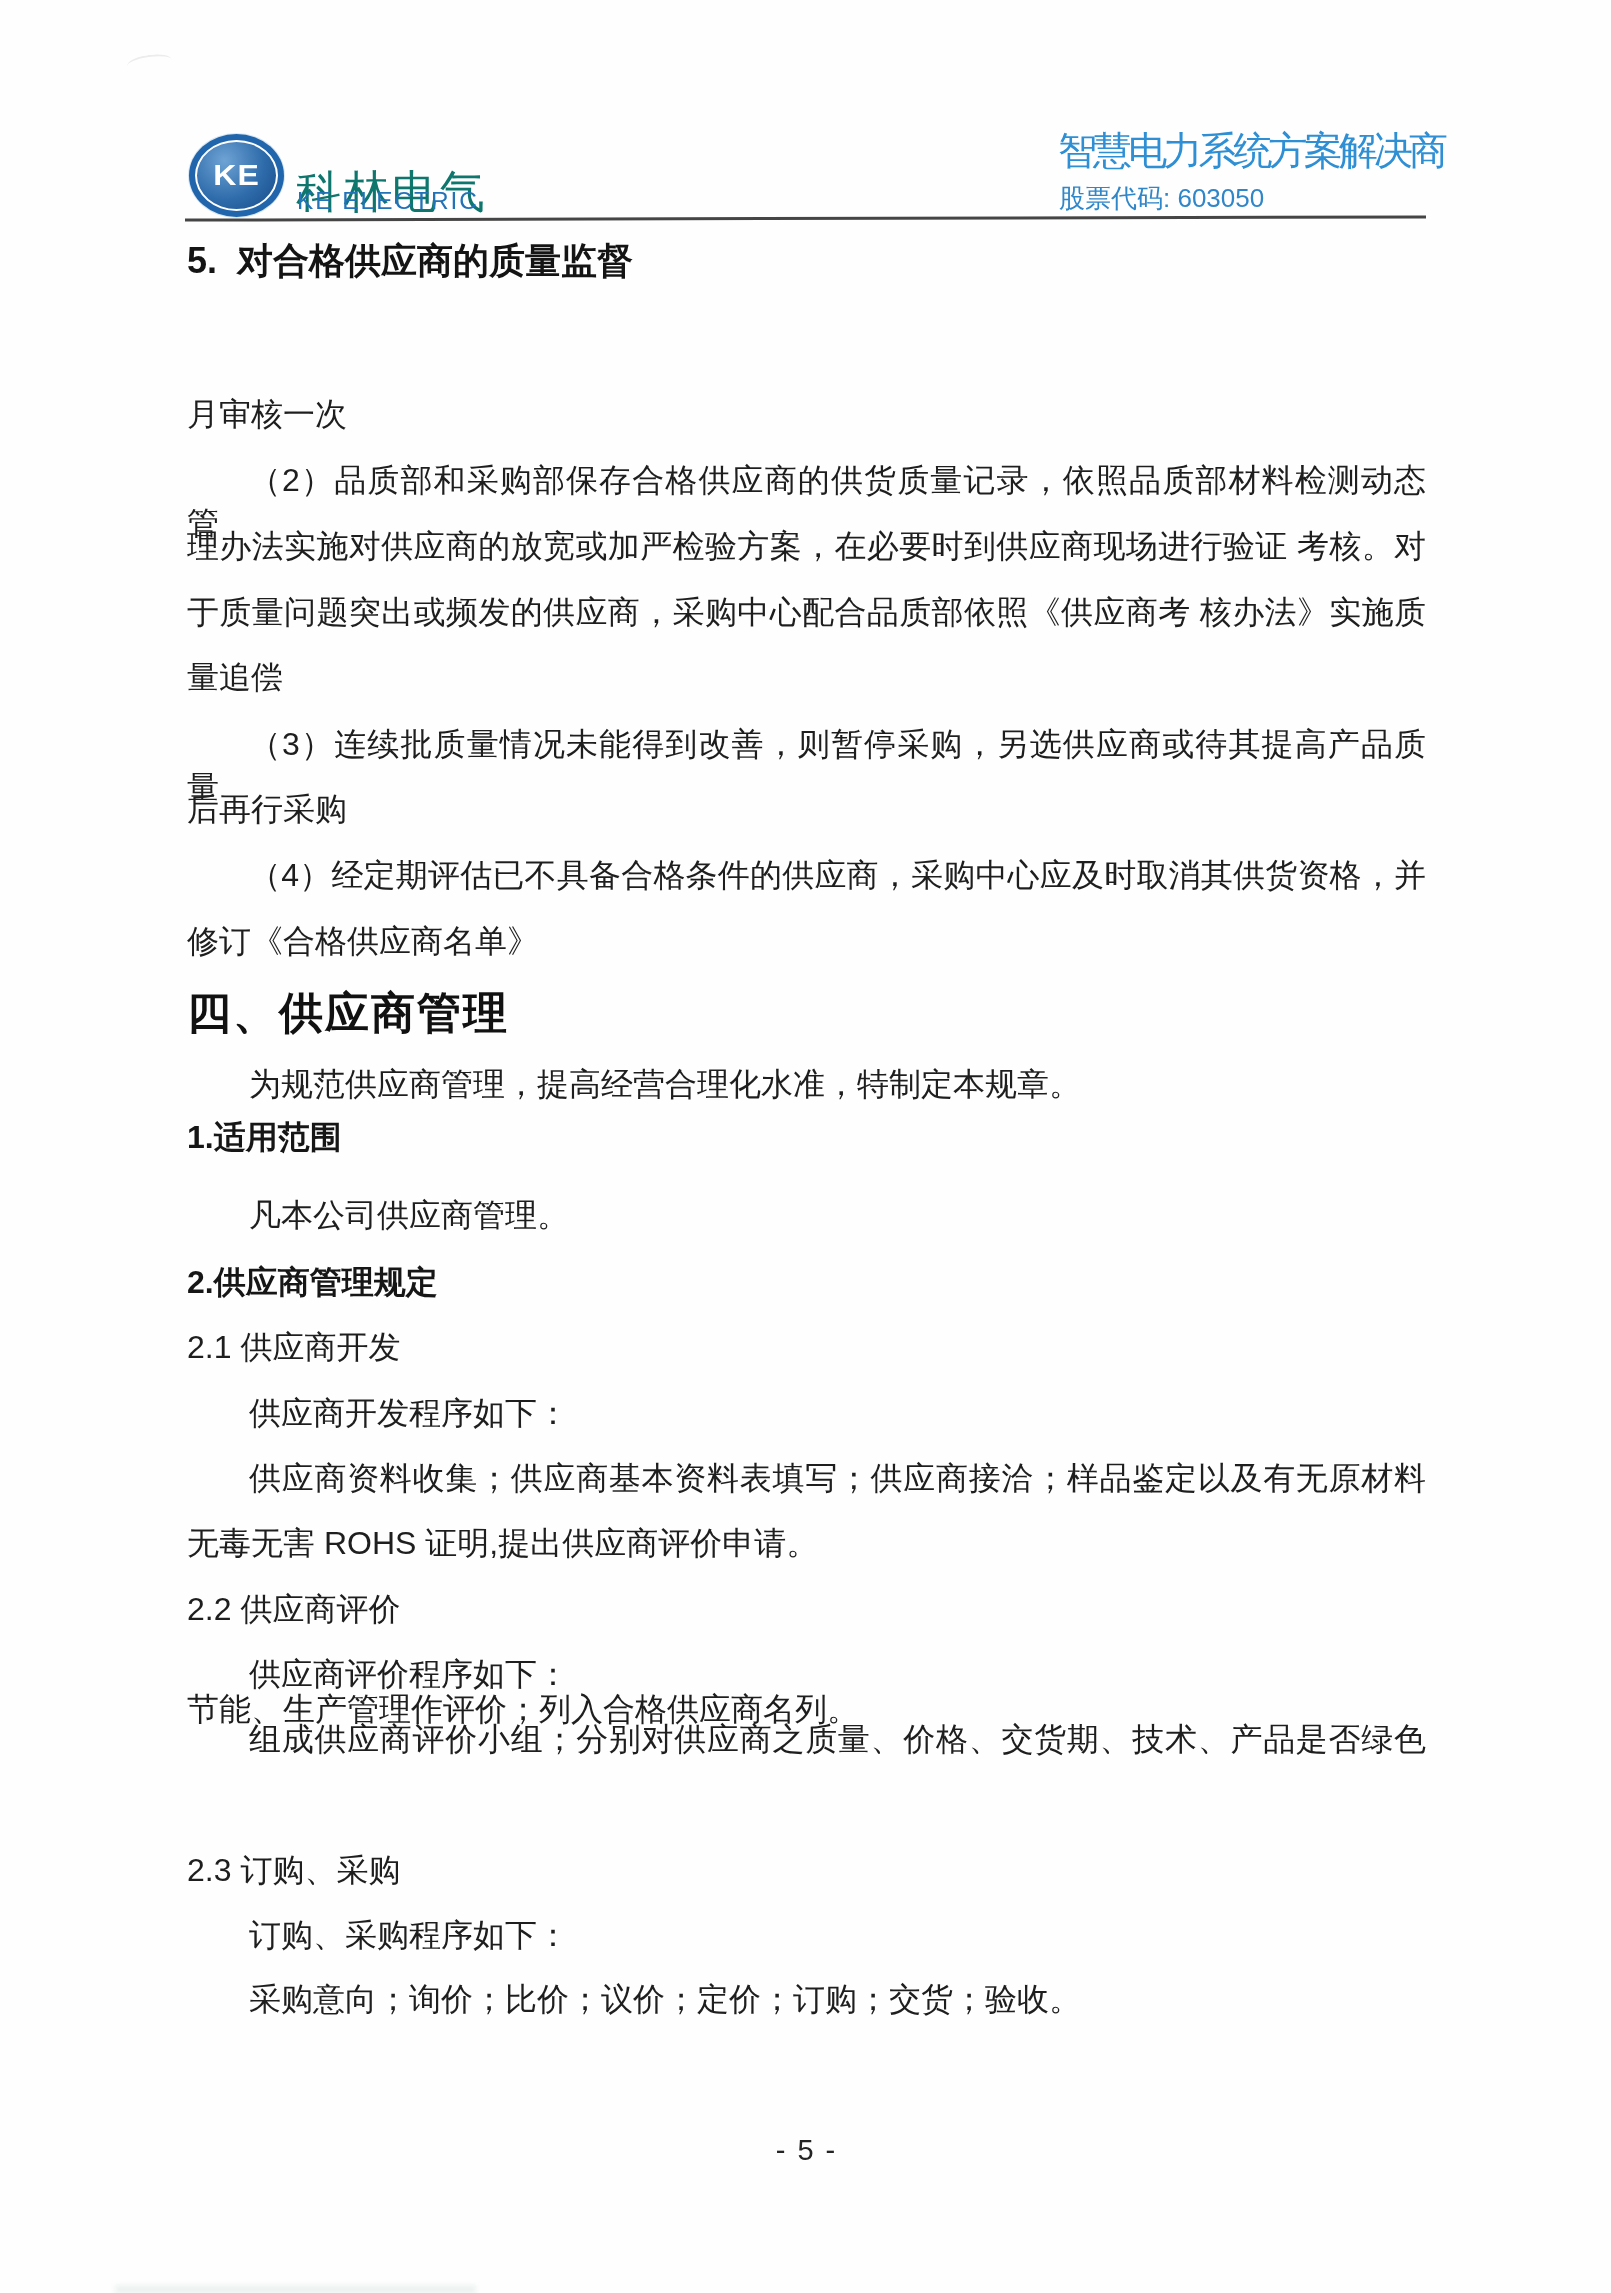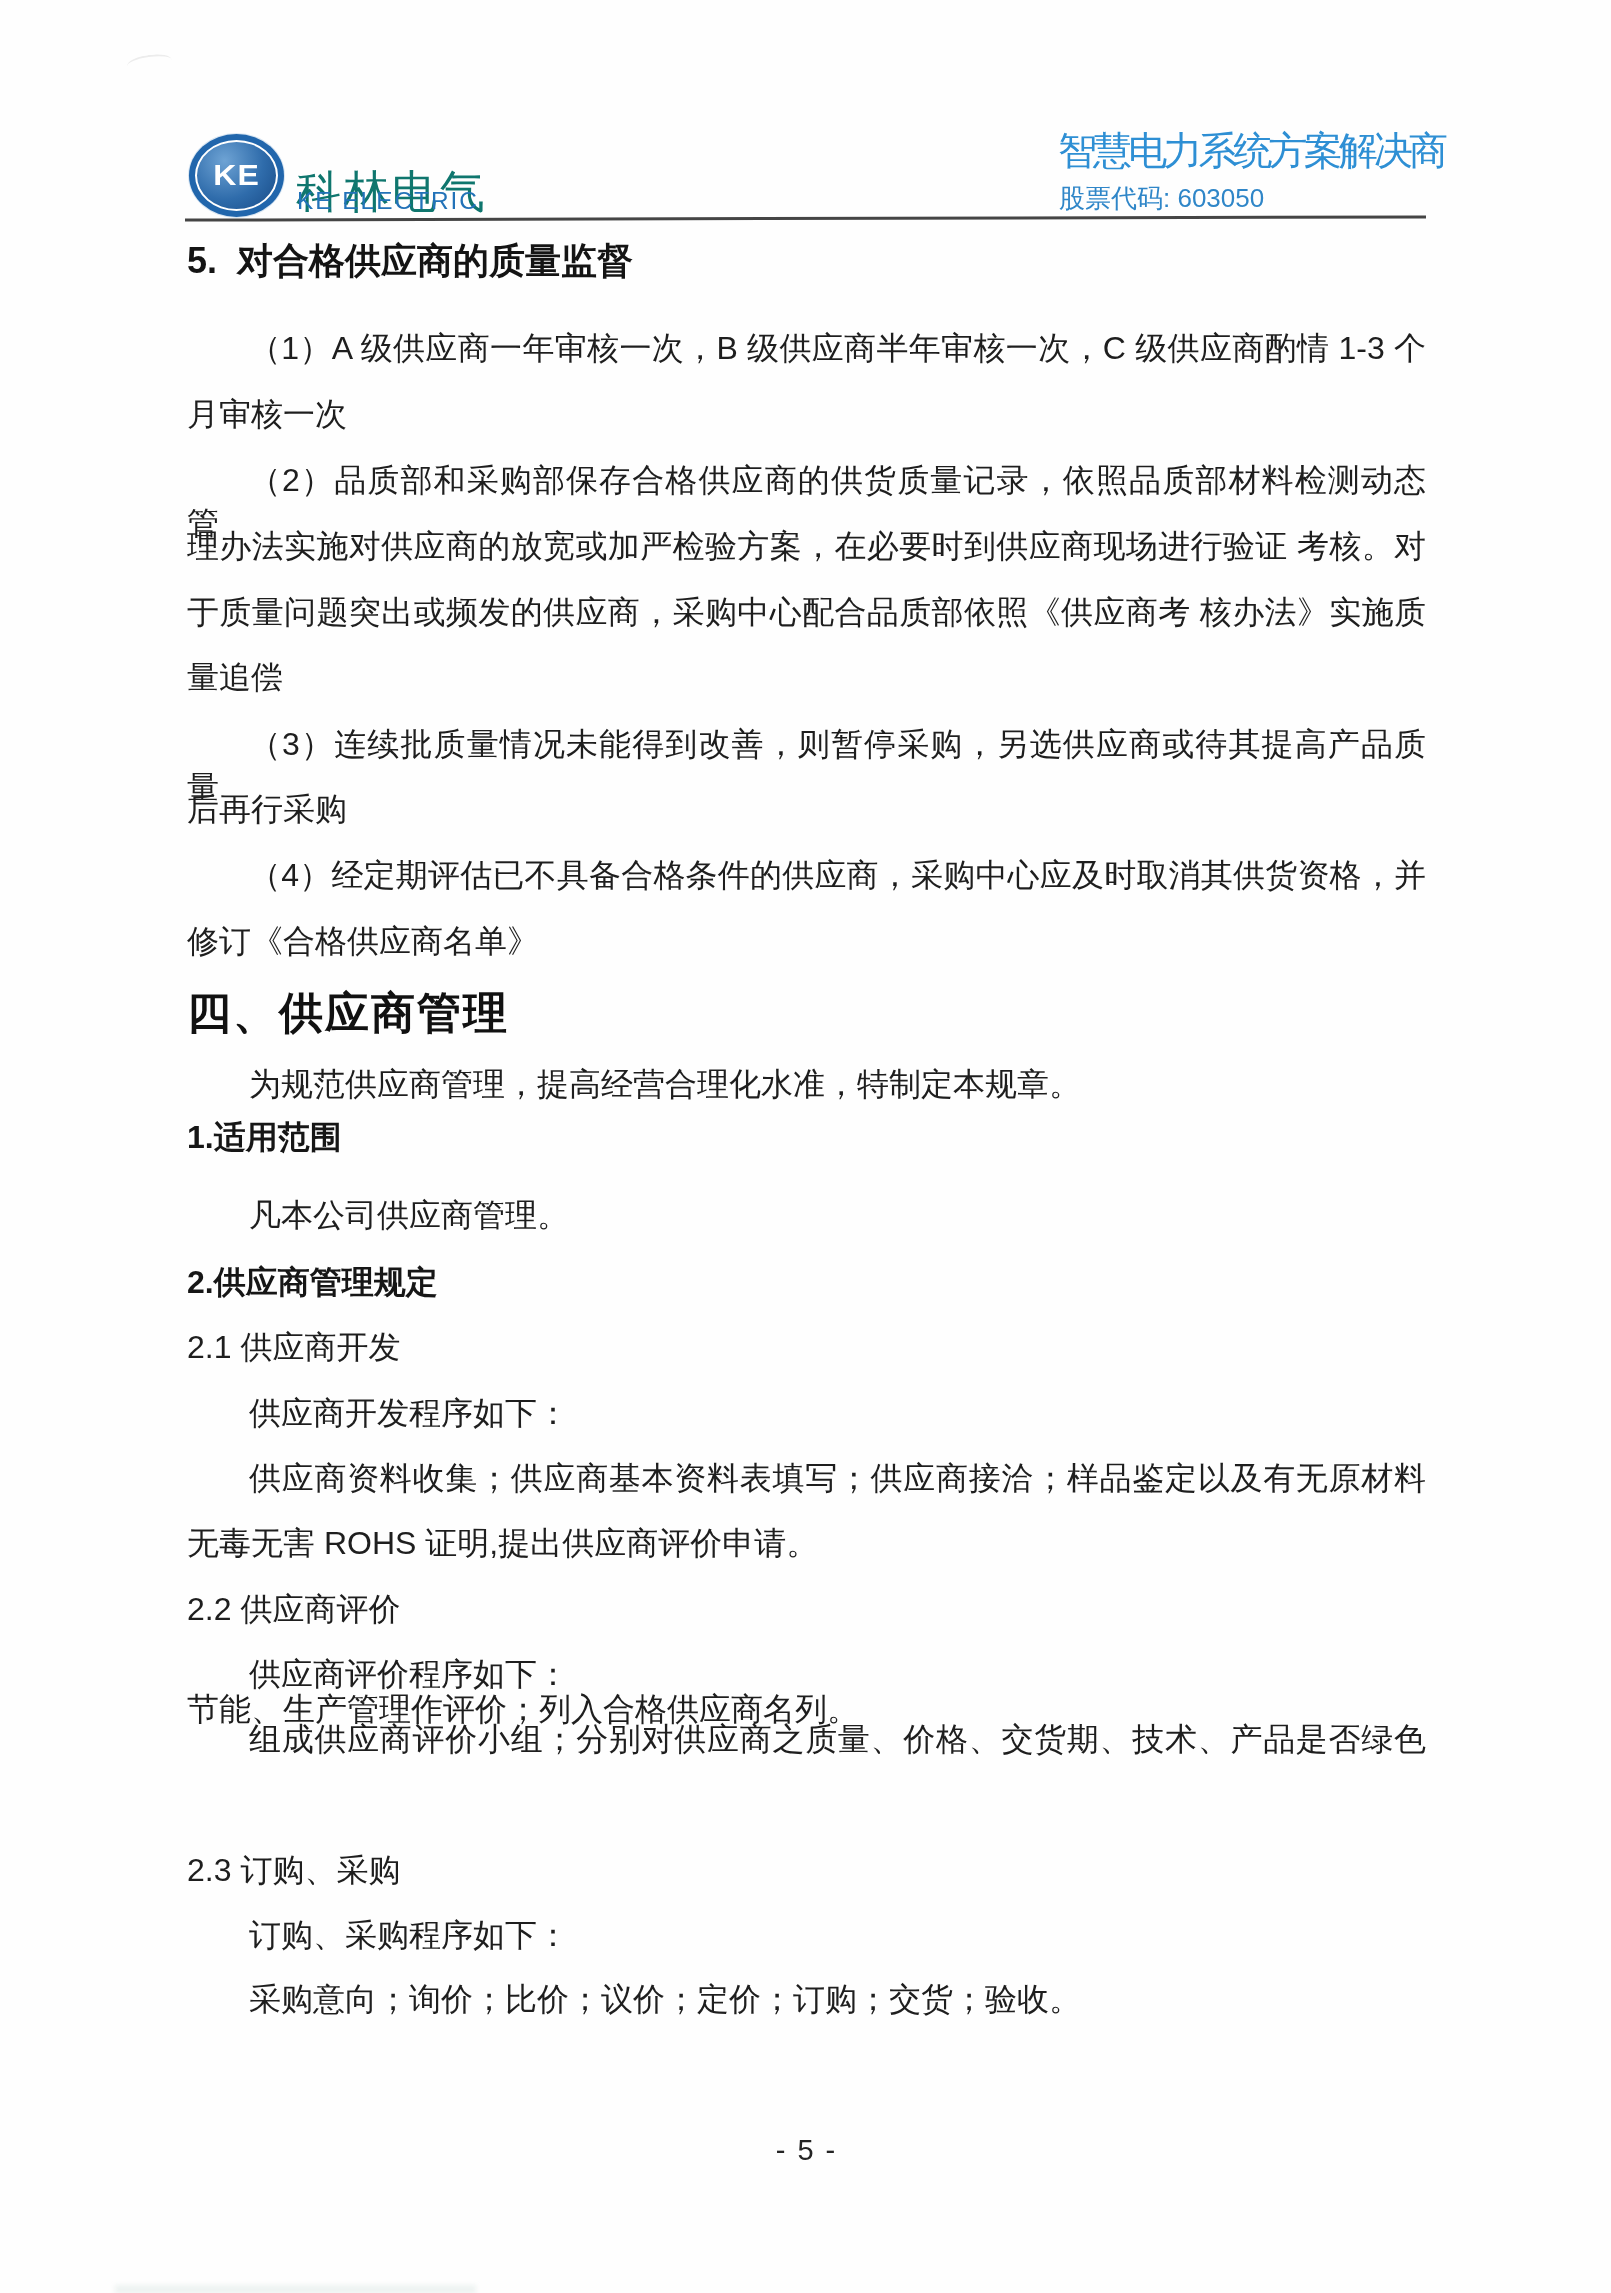--- a/index.html
+++ b/index.html
@@ -83,21 +83,20 @@
       <span class="logo-ke">KE</span>
     </div>
   </div>
   <div class="brand-cn">科林电气</div>
   <div class="brand-en">KE ELECTRIC</div>
   <div class="tagline">智慧电力系统方案解决商</div>
   <div class="stock-code">股票代码: 603050</div>
   <div class="header-rule"></div>
 
   <div class="ln h5" style="top:238px">5.&nbsp;&nbsp;对合格供应商的质量监督</div>
-  <div class="ln ind fill" style="top:327px">（1）A 级供应商一年审核一次，B 级供应商半年审核一次，C 级供应商酌情 1-3 个</div>
   <div class="ln" style="top:393px">月审核一次</div>
   <div class="ln ind fill" style="top:459px">（2）品质部和采购部保存合格供应商的供货质量记录，依照品质部材料检测动态 管</div>
   <div class="ln fill" style="top:525px">理办法实施对供应商的放宽或加严检验方案，在必要时到供应商现场进行验证 考核。对</div>
   <div class="ln fill" style="top:591px">于质量问题突出或频发的供应商，采购中心配合品质部依照《供应商考 核办法》实施质</div>
   <div class="ln" style="top:656px">量追偿</div>
   <div class="ln ind fill" style="top:723px">（3）连续批质量情况未能得到改善，则暂停采购，另选供应商或待其提高产品质 量</div>
   <div class="ln" style="top:788px">后再行采购</div>
   <div class="ln ind fill" style="top:854px">（4）经定期评估已不具备合格条件的供应商，采购中心应及时取消其供货资格，并</div>
   <div class="ln" style="top:920px">修订《合格供应商名单》</div>
   <div class="ln bighead" style="top:985px">四、供应商管理</div>

